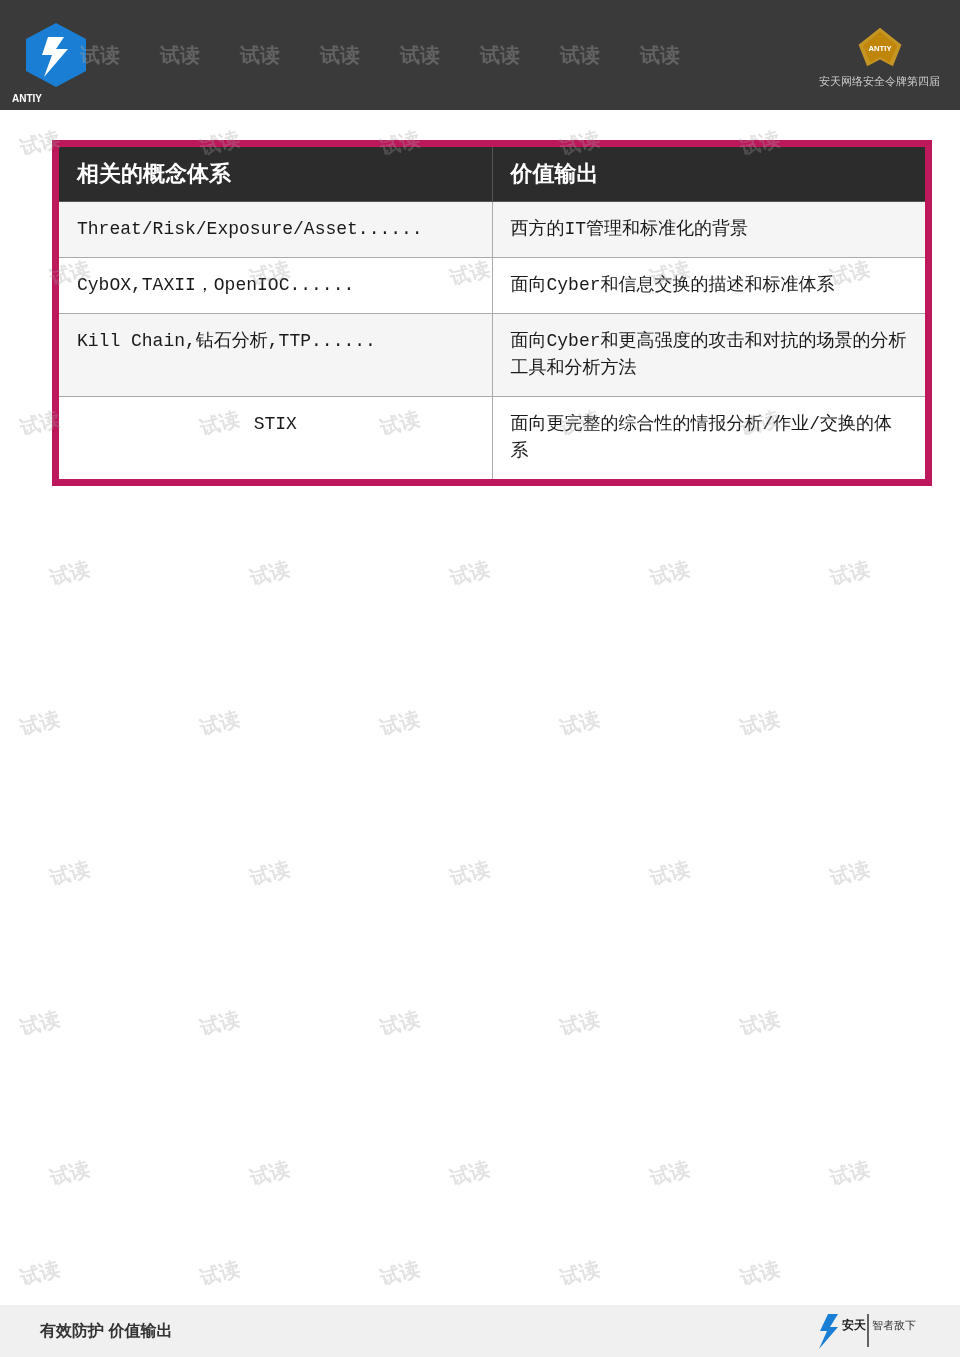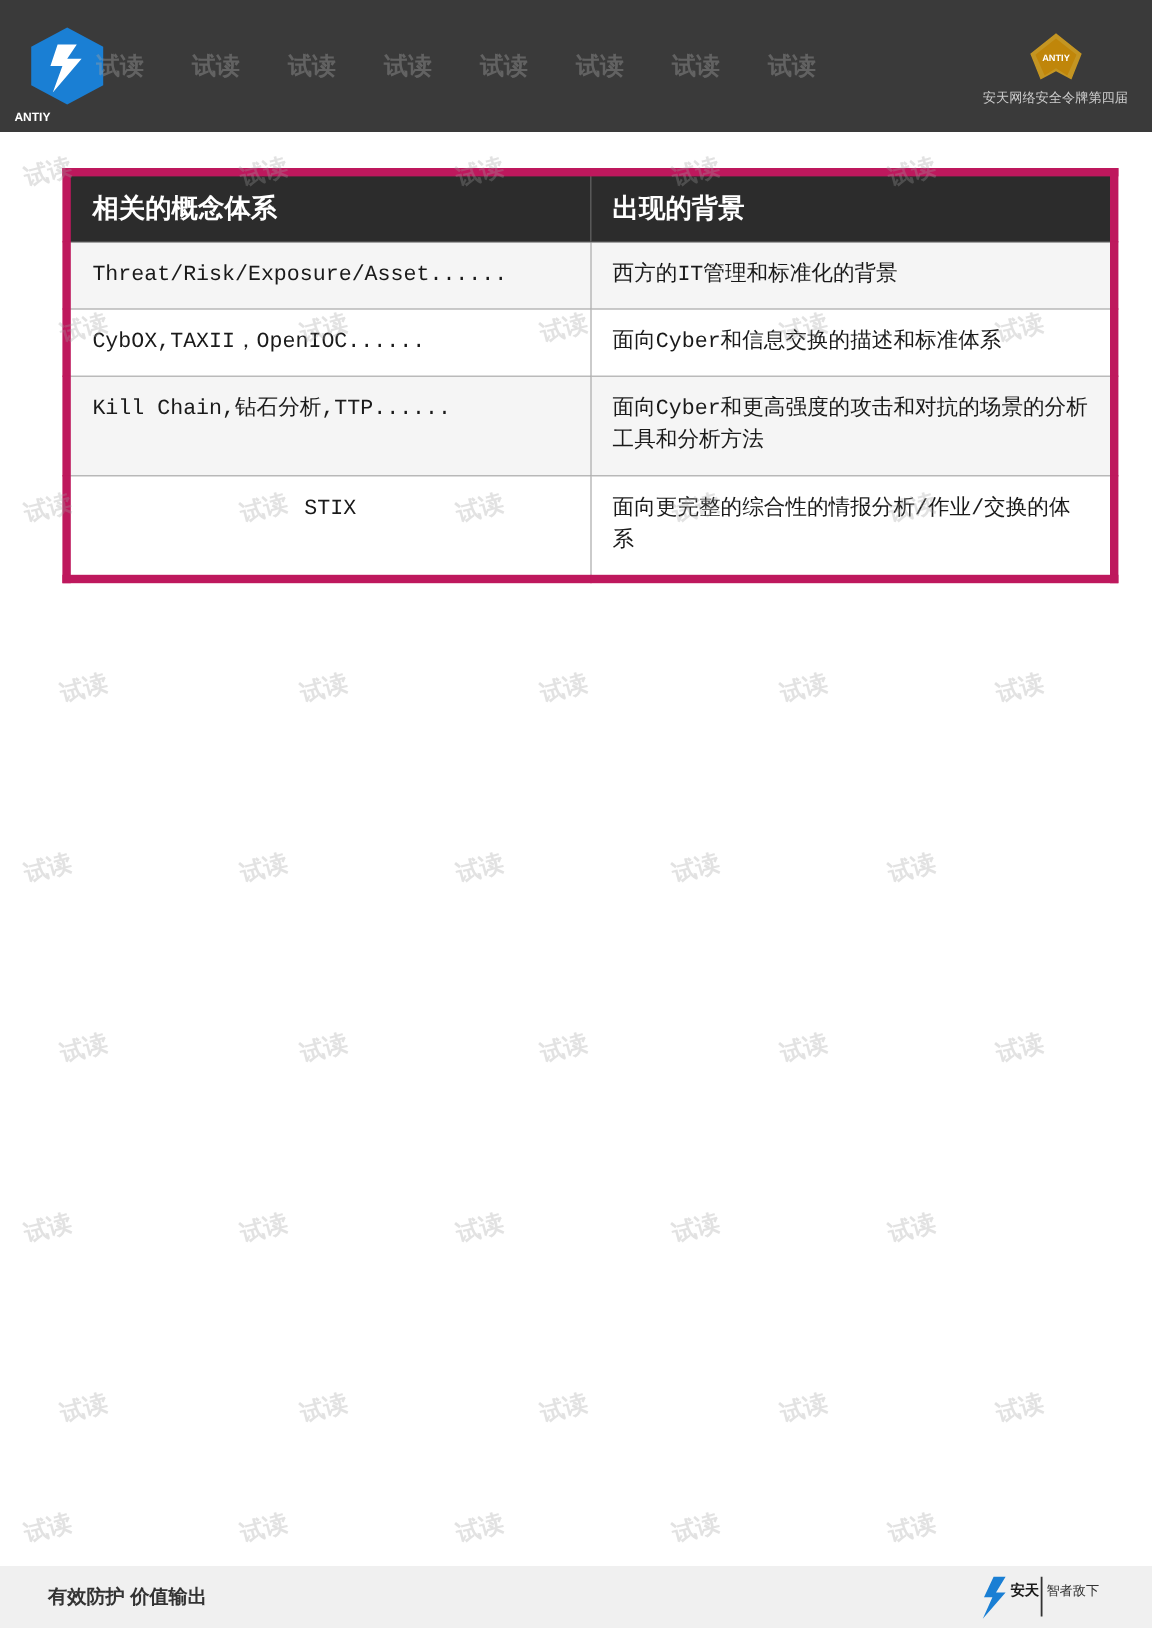--- a/index.html
+++ b/index.html
@@ -240,21 +240,21 @@
   <span style="position:absolute;top:1150px;left:380px;font-size:20px;color:rgba(160,160,160,0.3);font-weight:bold;transform:rotate(-15deg);">试读</span>
   <span style="position:absolute;top:1150px;left:560px;font-size:20px;color:rgba(160,160,160,0.3);font-weight:bold;transform:rotate(-15deg);">试读</span>
   <span style="position:absolute;top:1150px;left:740px;font-size:20px;color:rgba(160,160,160,0.3);font-weight:bold;transform:rotate(-15deg);">试读</span>
 </div>
 
 <div class="main-content" style="position:relative;z-index:2;">
   <table class="data-table">
     <thead>
       <tr>
         <th>相关的概念体系</th>
-        <th>出现的背景</th>
+        <th>价值输出</th>
       </tr>
     </thead>
     <tbody id="table-body">
 
     <tr>
           <td style="font-weight: 500;">Threat/Risk/Exposure/Asset......</td>
           <td>西方的IT管理和标准化的背景</td>
         </tr>
         <tr>
           <td style="font-weight: 500;">CybOX,TAXII，OpenIOC......</td>

